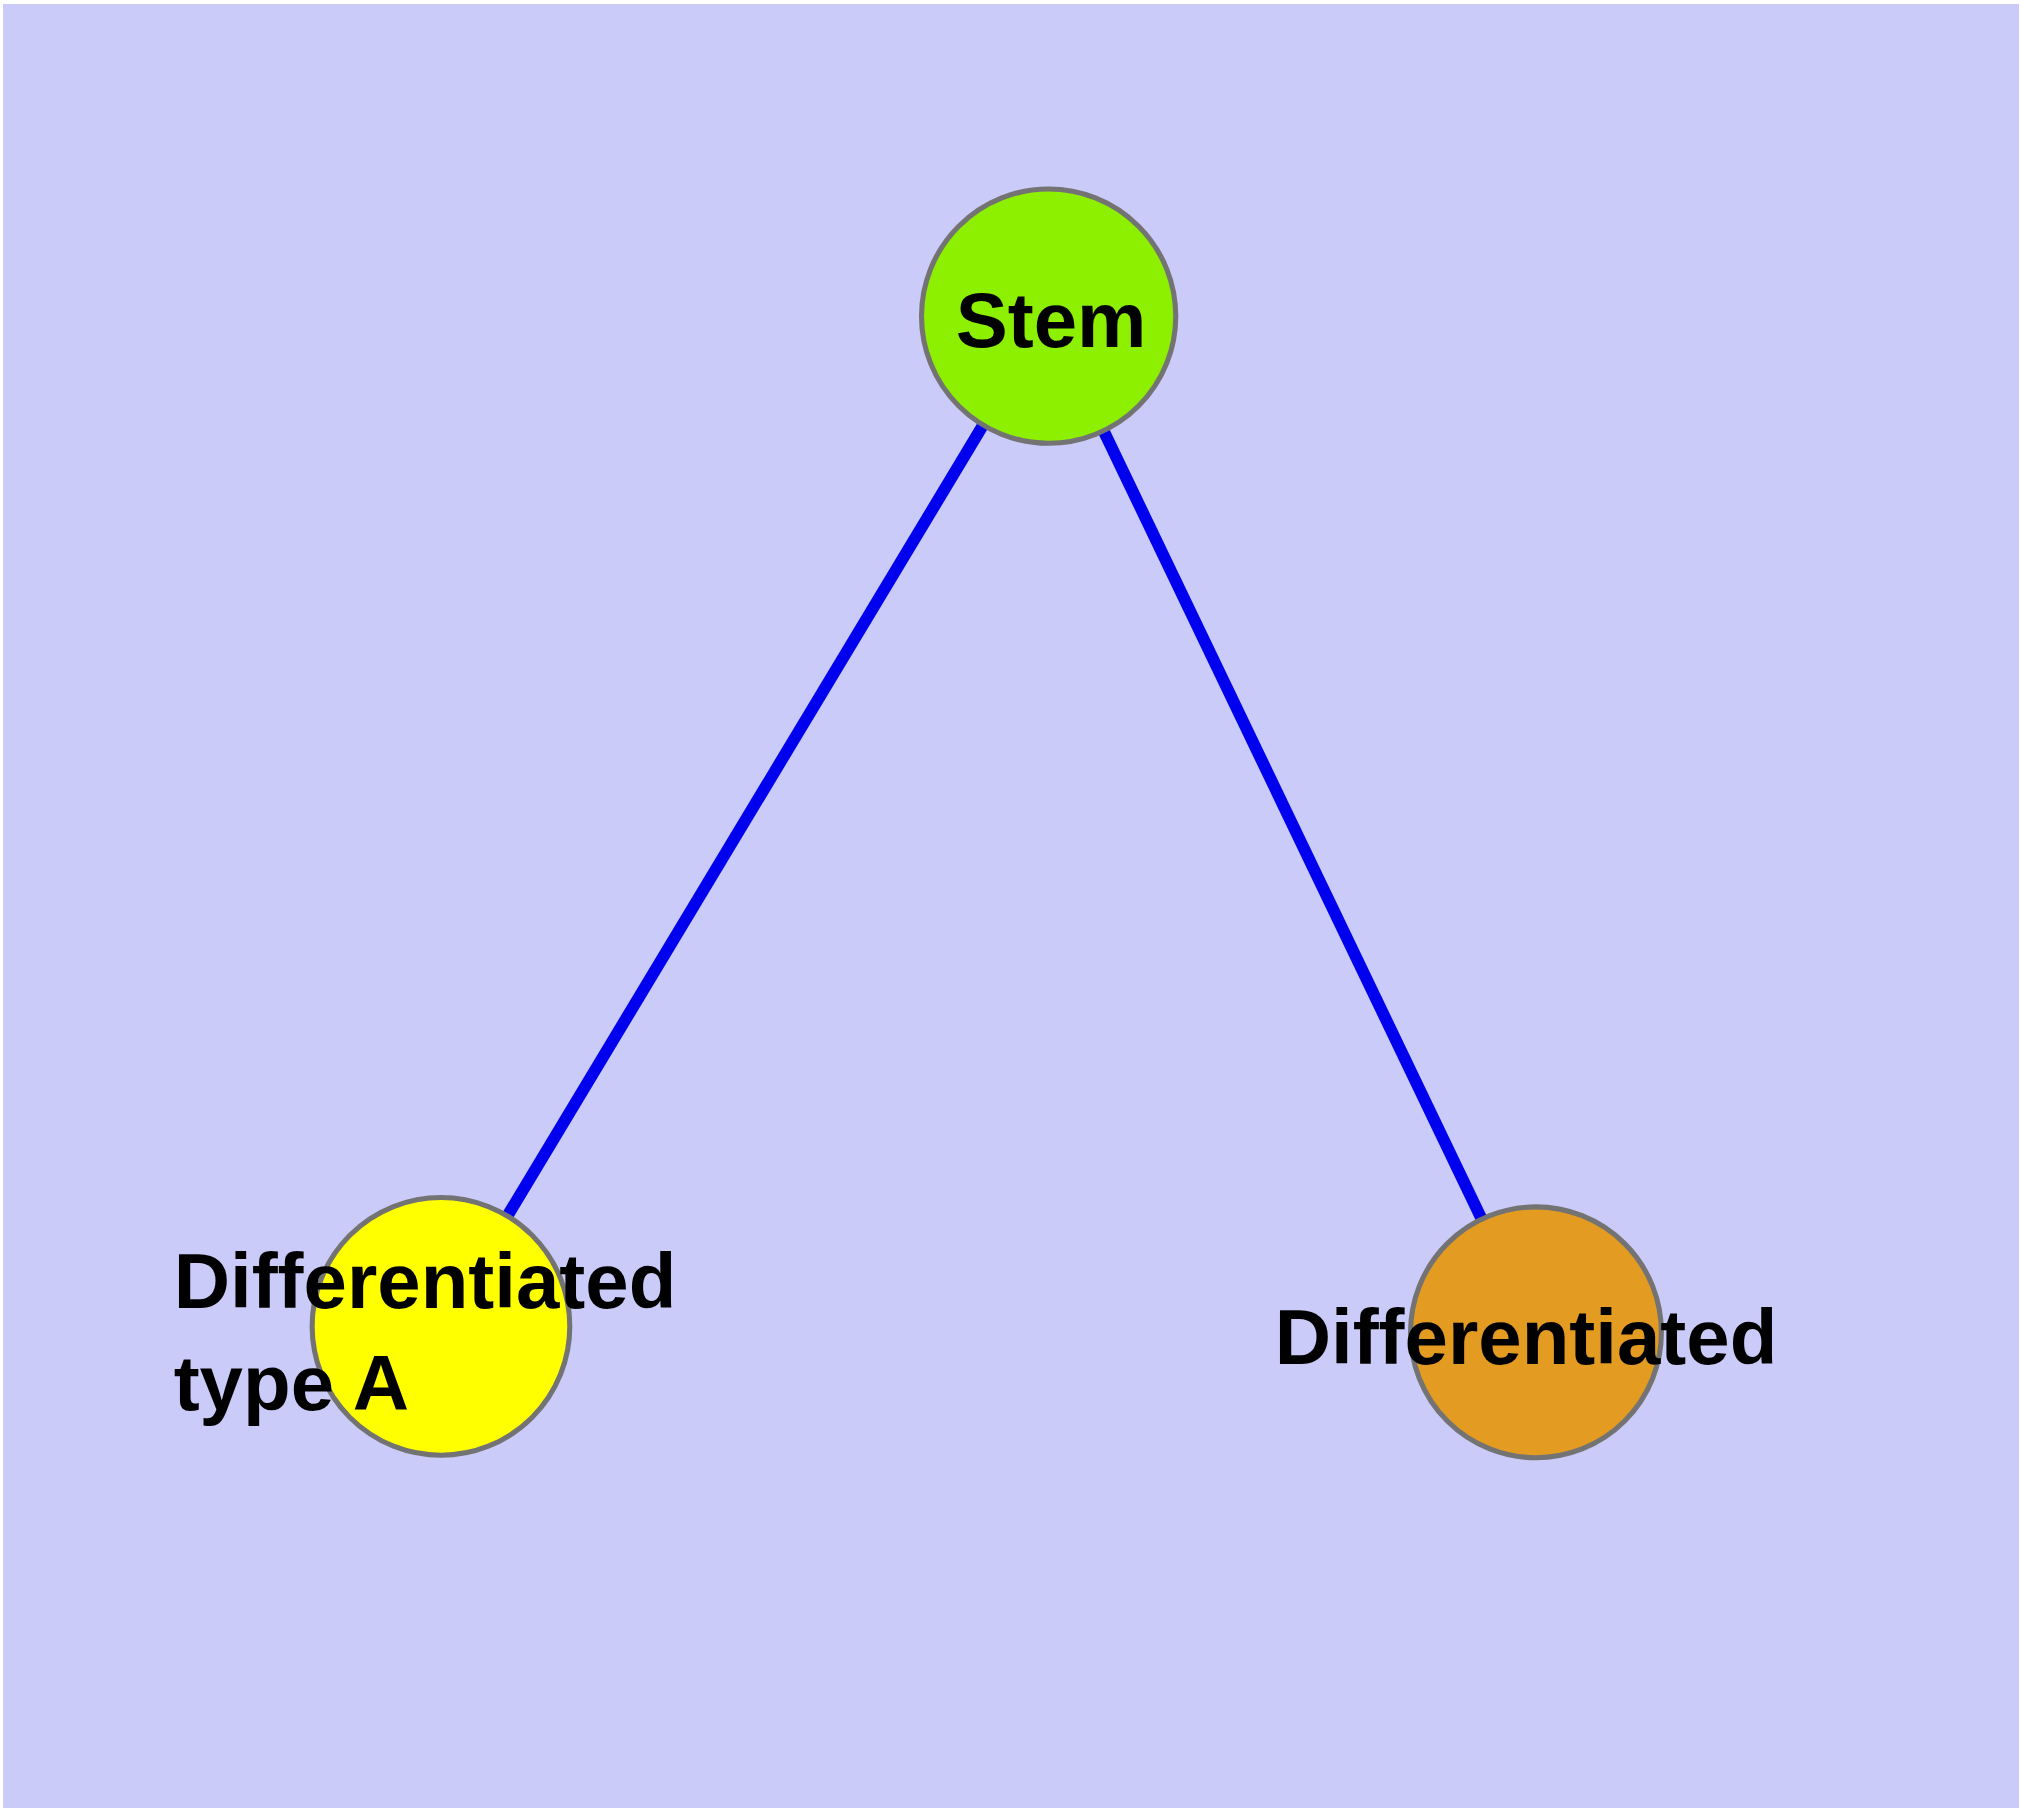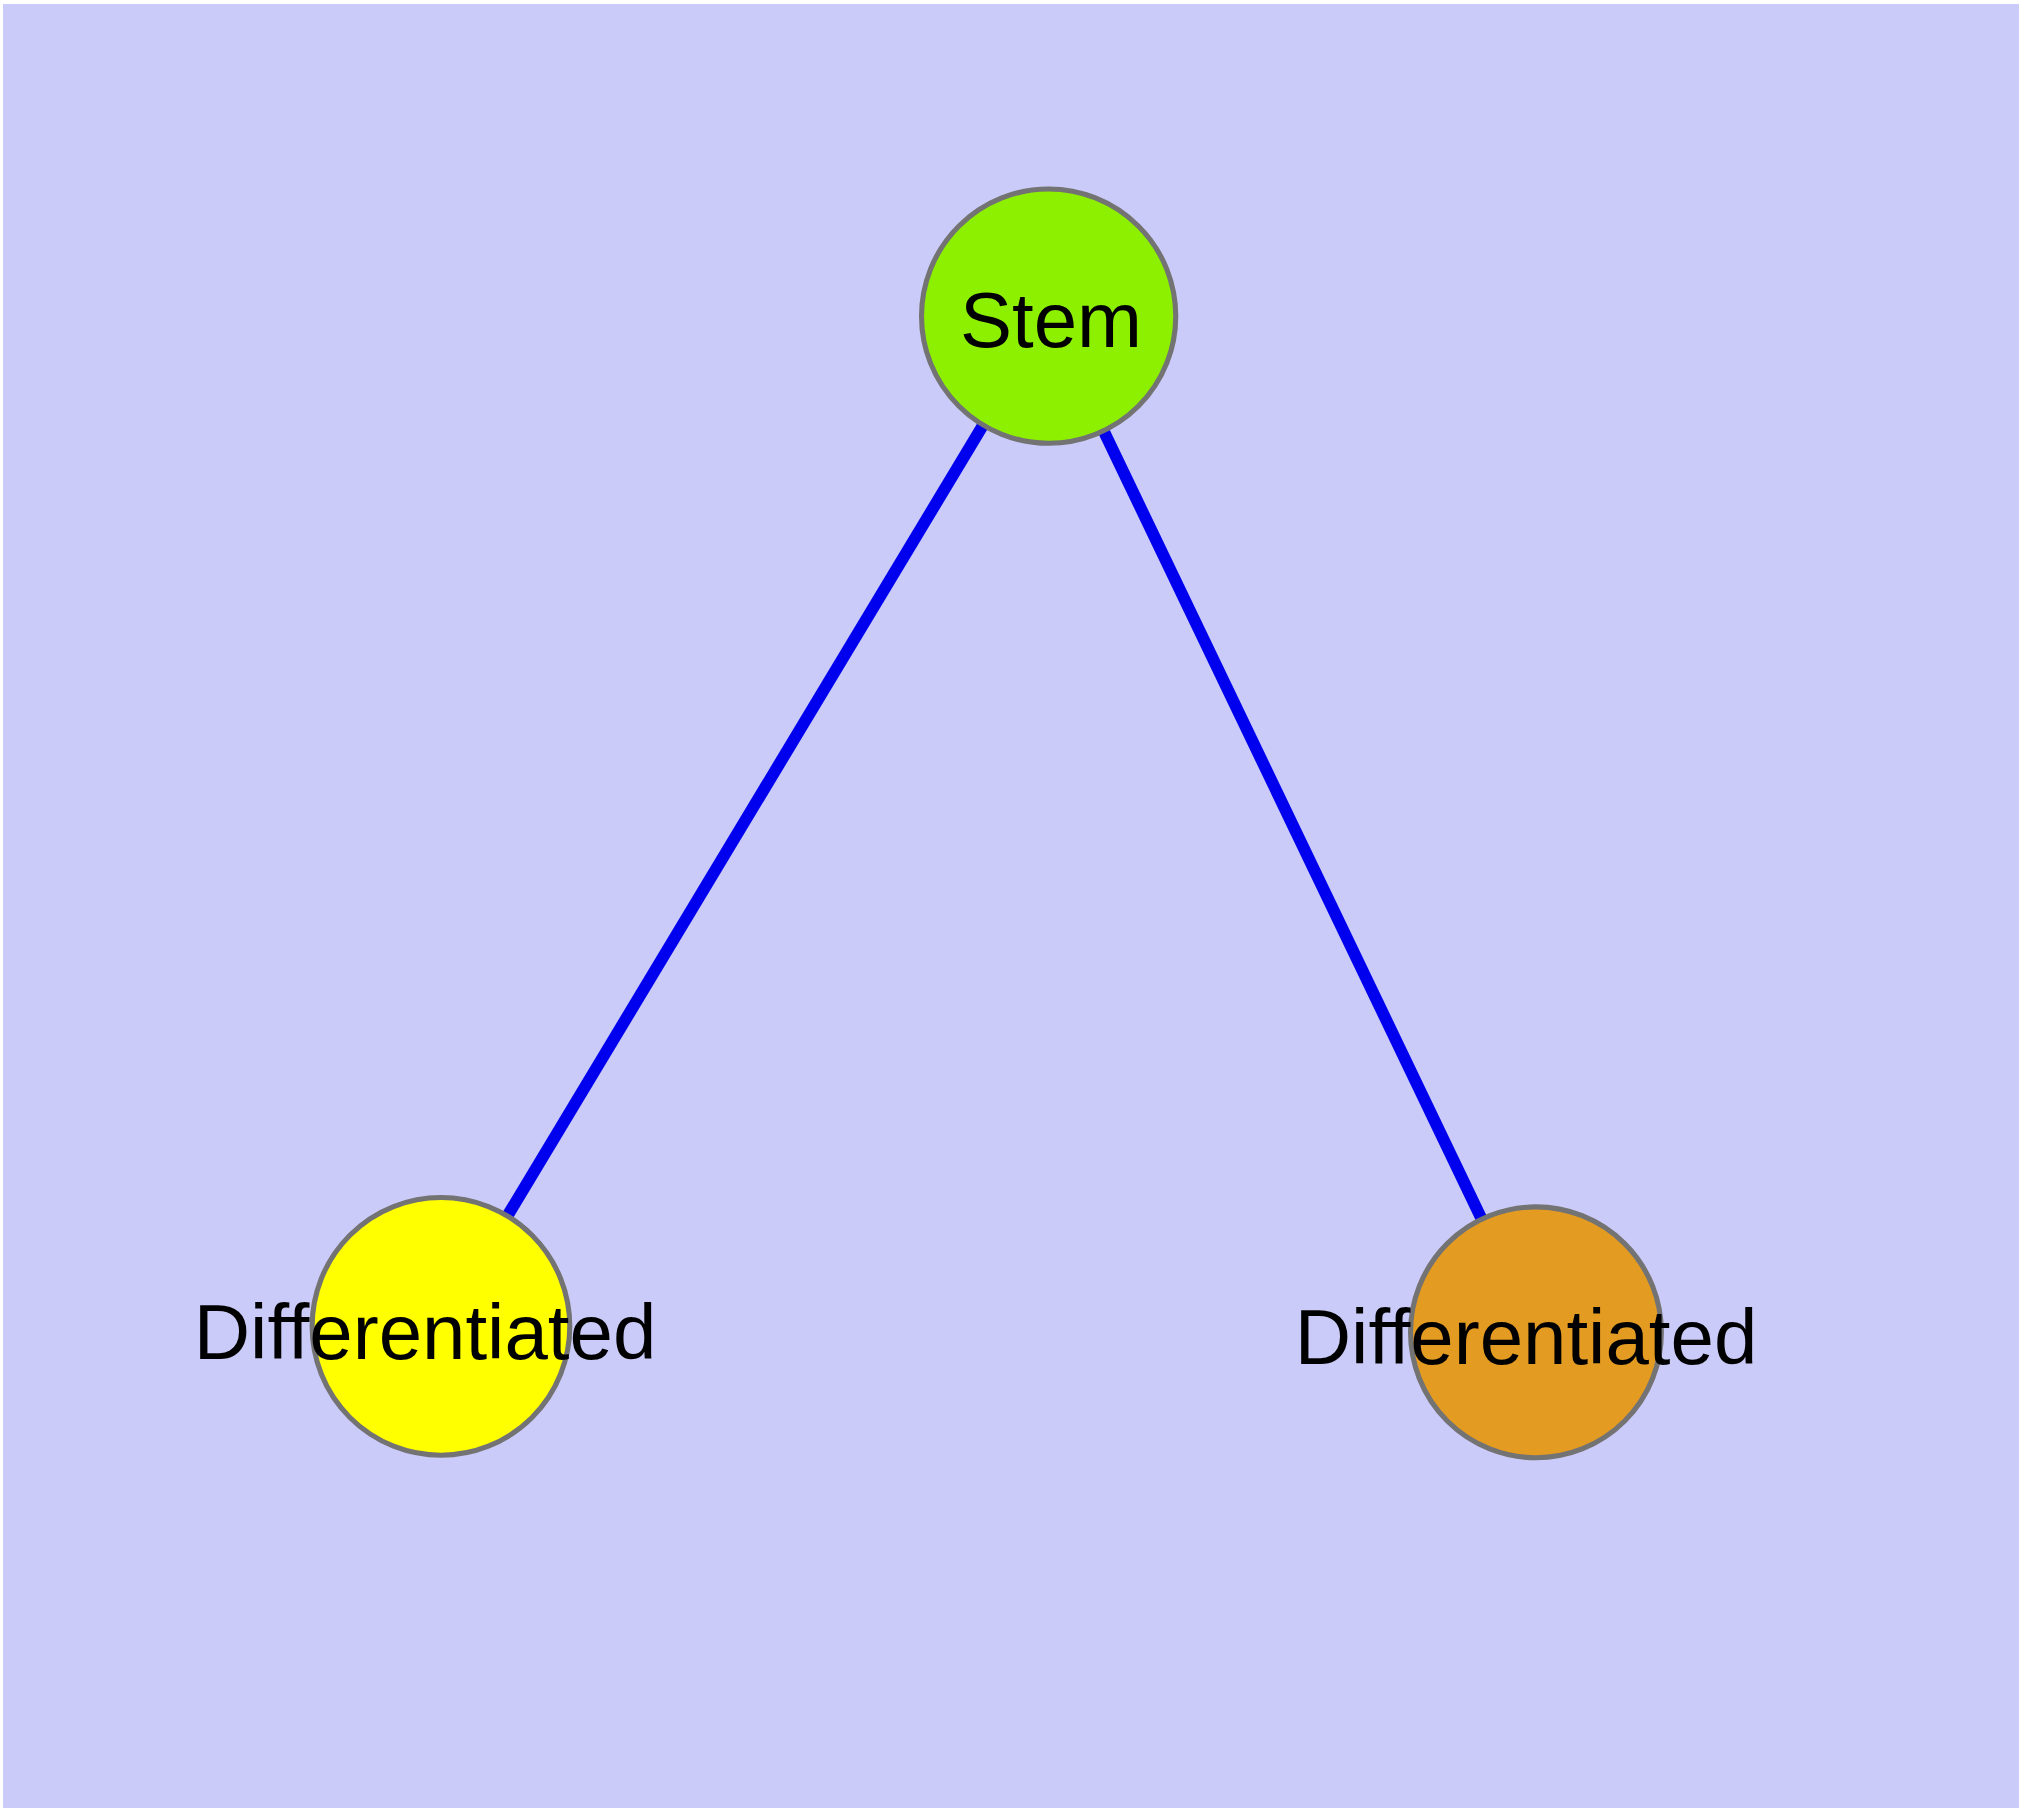--- a/index.html
+++ b/index.html
@@ -31,21 +31,21 @@
     height: 1812px;
     display: block;
   }
   .node-label {
     position: absolute;
     transform: translate(-50%, -50%);
     text-align: left;
     color: #000000;
     font-size: 78px;
     line-height: 102px;
-    font-weight: normal;
+    font-weight: bold;
     white-space: nowrap;
     letter-spacing: 0;
   }
   .node-label span { display: block; }
   .label-stem   { left: 1051px; top: 320px;  }
   .label-type-a { left: 425px;  top: 1332px; }
   .label-type-b { left: 1526px; top: 1337px; }
 </style>
 </head>
 <body>
@@ -62,19 +62,20 @@
     <circle cx="520" cy="1565" r="152" fill="#FFFF00" stroke="#737373" stroke-width="6"></circle>
     <circle cx="1812" cy="1572" r="148" fill="#E49B22" stroke="#737373" stroke-width="6"></circle>
   </svg>
 
   <div class="node-label label-stem">
     <span>Stem</span>
   </div>
 
   <div class="node-label label-type-a">
     <span>Differentiated</span>
+    <span>type A</span>
   </div>
 
   <div class="node-label label-type-b">
     <span>Differentiated</span>
   </div>
 </div>
 
 
 </body></html>

